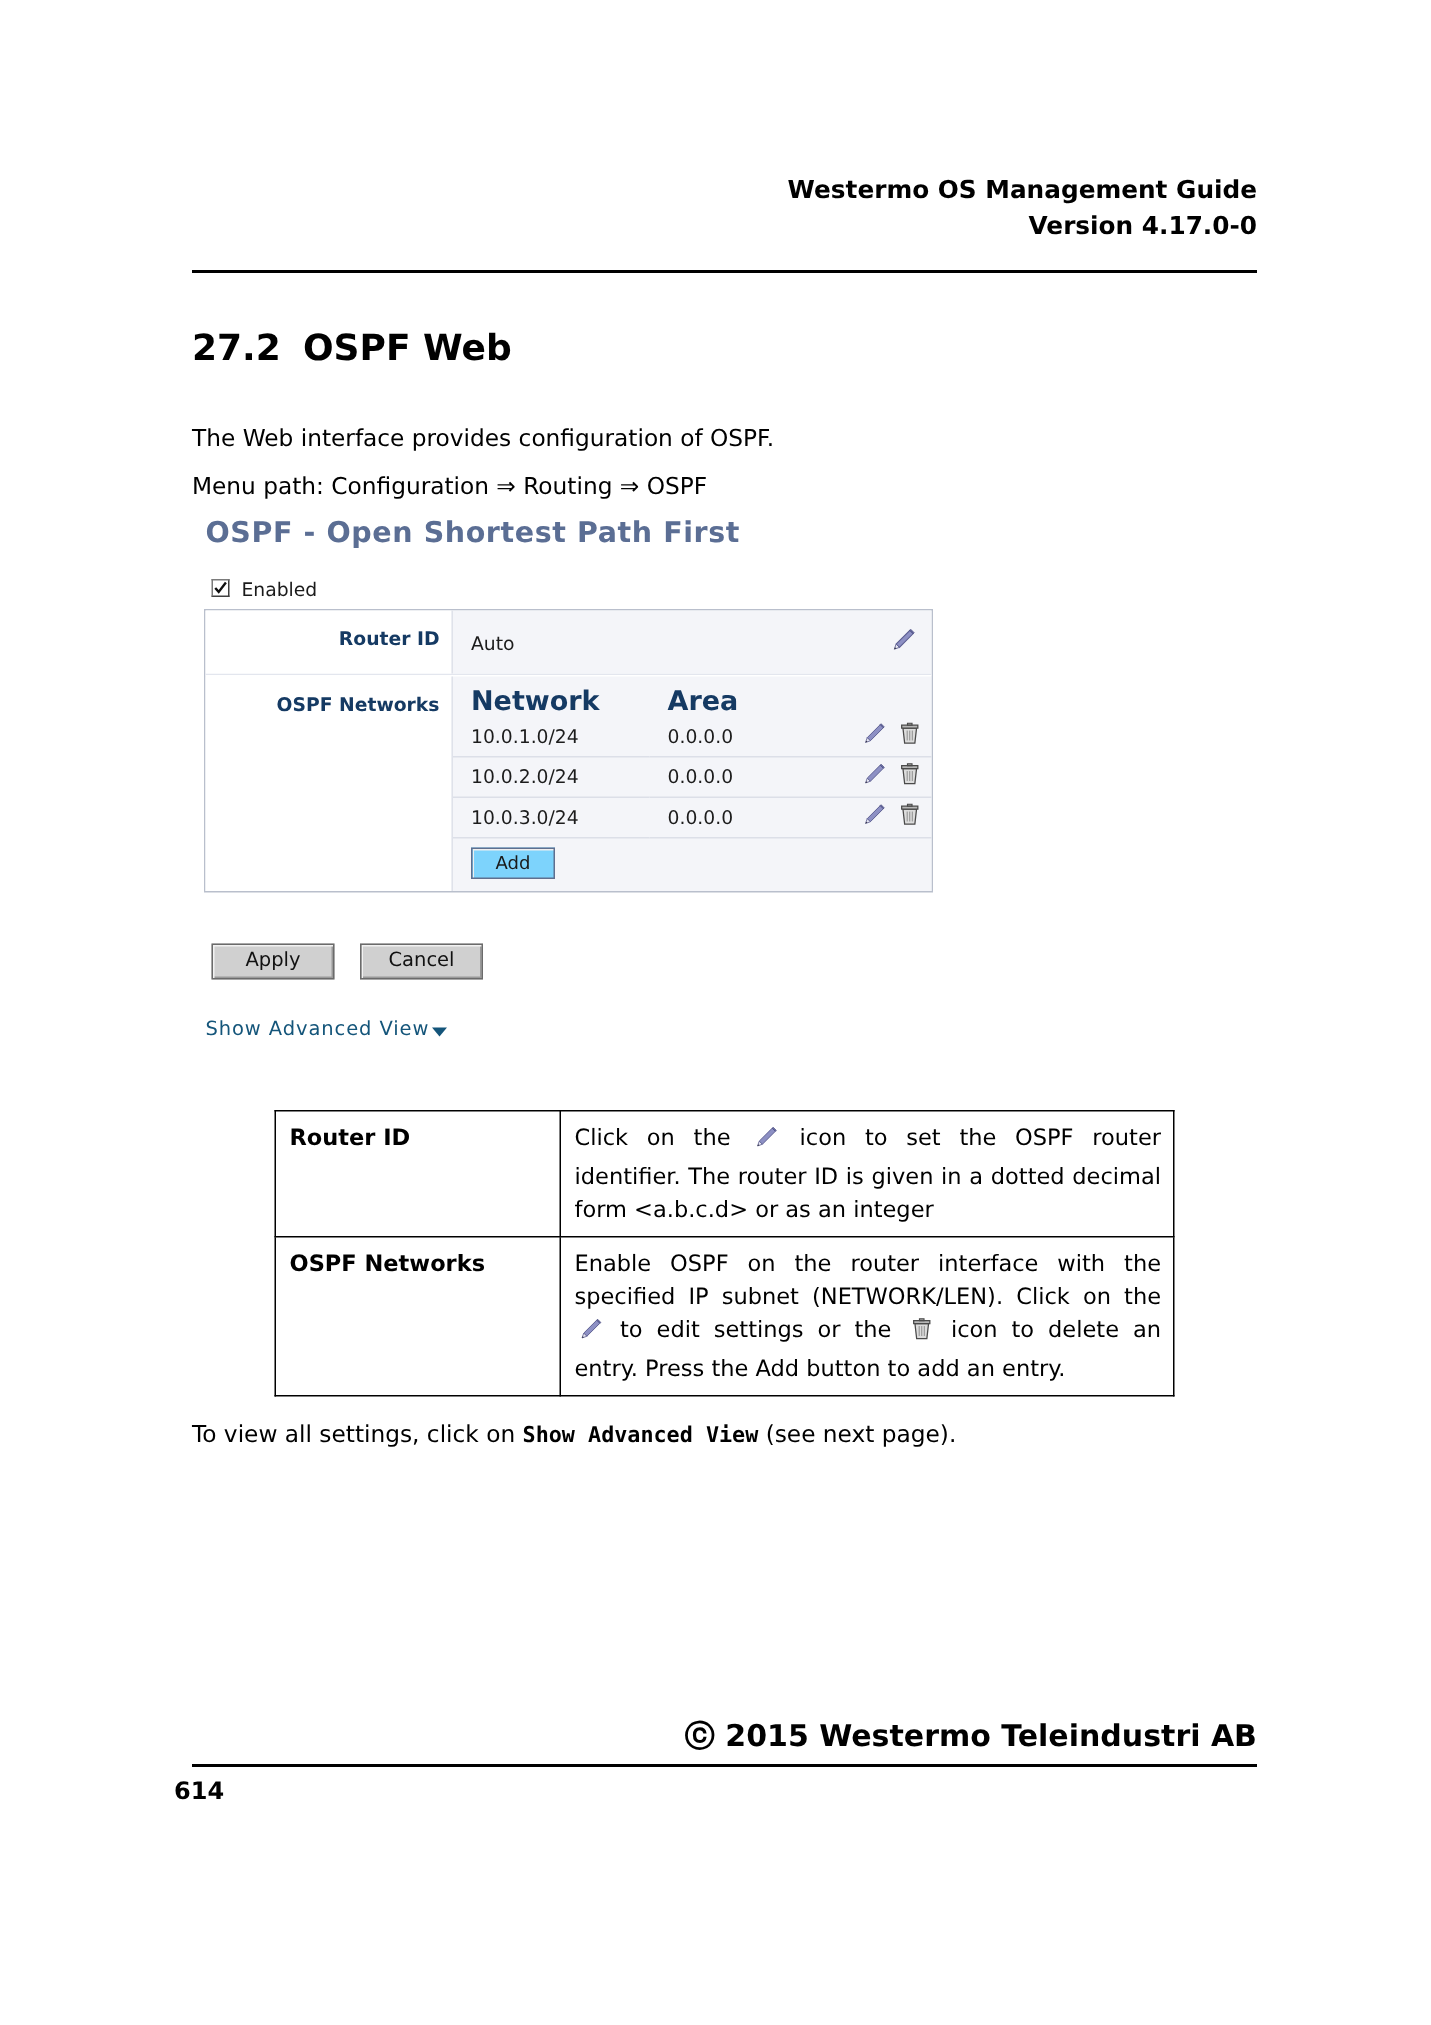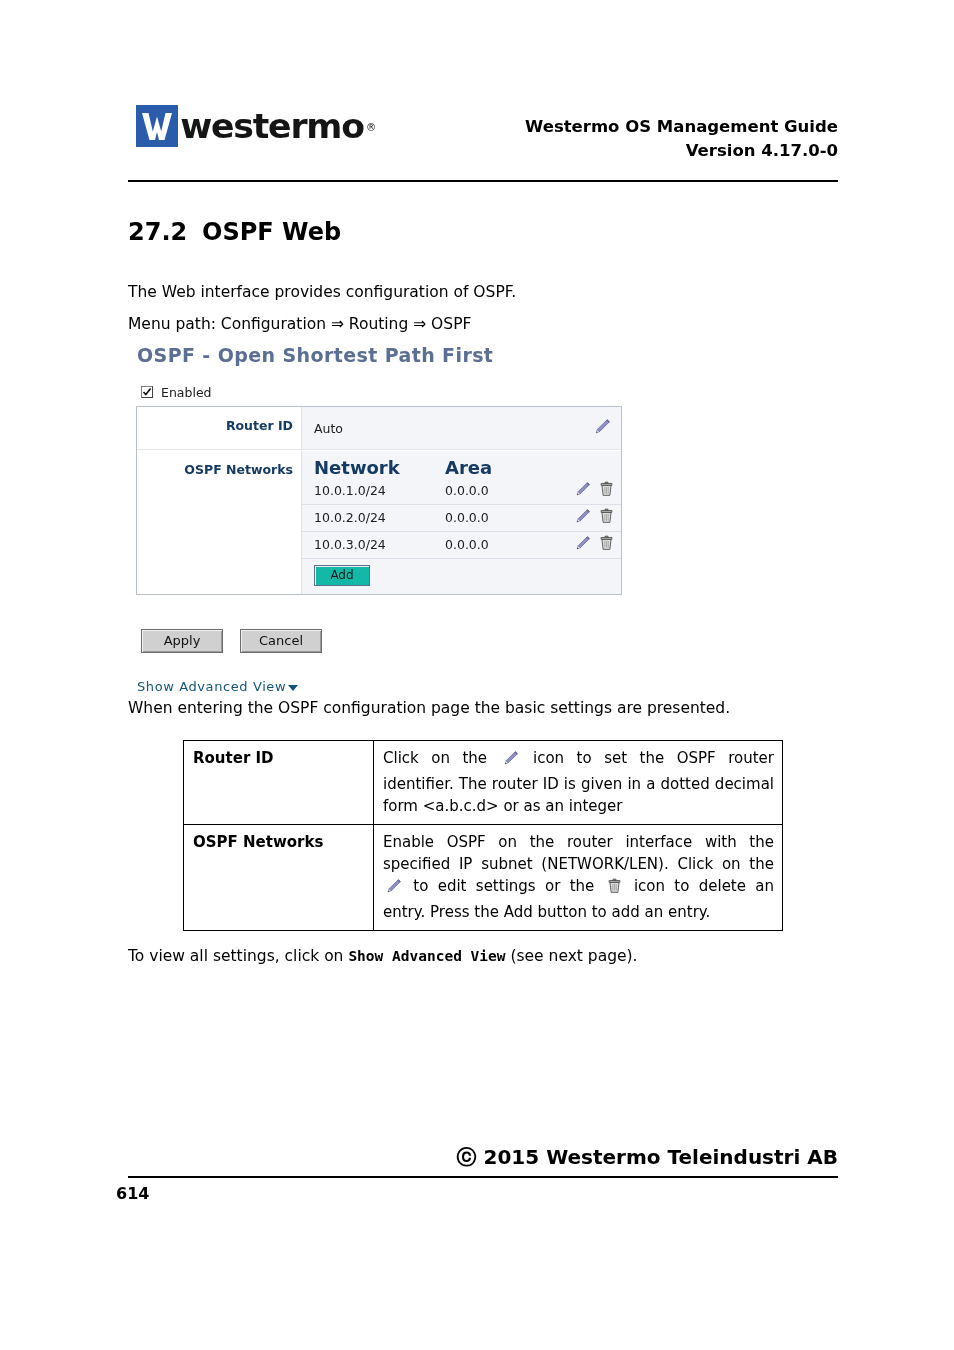--- a/index.html
+++ b/index.html
@@ -233,21 +233,21 @@
     border-top: 1px solid #dcdfe8;
     padding: 6px 0 8px 12px;
   }
   .btn-add {
     display: inline-block;
     min-width: 56px;
     padding: 2px 14px 3px;
     font-size: 12px;
     font-family: "DejaVu Sans", sans-serif;
     color: #1a1a1a;
-    background: #14b8a6;
+    background: #7dd3fc;
     border: 1px solid #5f6f8f;
     text-align: center;
     box-shadow: inset 1px 1px 0 #efefef;
     box-sizing: border-box;
   }
 
   .action-buttons {
     margin-top: 34px;
     margin-left: 5px;
     display: flex;
@@ -348,29 +348,20 @@
     font-size: 20px;
     font-weight: bold;
   }
 </style>
 </head>
 <body>
 
 <div class="page">
 
   <div class="doc-header">
-    <div class="logo">
-      <span class="logo-mark">
-        <svg width="42" height="42" viewBox="0 0 42 42">
-          <rect x="0" y="0" width="42" height="42" fill="#2b5cab"></rect>
-          <path d="M6 8 L12.5 8 L16.8 26.5 L21 11.5 L25.2 26.5 L29.5 8 L36 8 L28.5 35 L23 35 L21 27 L19 35 L13.5 35 Z" fill="#ffffff"></path>
-        </svg>
-      </span>
-      <span class="logo-word"><span>westermo</span><span class="logo-reg">®</span></span>
-    </div>
     <div class="header-title">
       <div>Westermo OS Management Guide</div>
       <div>Version 4.17.0-0</div>
     </div>
   </div>
   <div class="header-rule"></div>
 
   <div class="section-heading">
     <span class="num">27.2</span><span>OSPF Web</span>
   </div>
@@ -507,21 +498,20 @@
       <span class="btn-classic">Cancel</span>
     </div>
 
     <div class="advanced-link">
       <span>Show Advanced View</span>
       <span class="caret"></span>
     </div>
 
   </div>
 
-  <div class="para" id="para-when">When entering the OSPF configuration page the basic settings are presented.</div>
 
   <table class="desc-table">
     <tbody>
       <tr>
         <td class="key">Router ID</td>
         <td class="val">
           <p><span>Click on the </span><span class="inline-ico"><svg width="17" height="17" viewBox="0 0 18 18">
                   <path d="M13.6 2.2 L15.8 4.4 L6.6 13.6 L4.4 11.4 Z" fill="#8d90c4" stroke="#5d5f92" stroke-width="0.7"></path>
                   <path d="M14.2 1.6 L16.4 3.8 L15.8 4.4 L13.6 2.2 Z" fill="#6e71ad" stroke="#4c4e80" stroke-width="0.6"></path>
                   <path d="M4.4 11.4 L6.6 13.6 L3.2 14.8 Z" fill="#e8e8f2" stroke="#5d5f92" stroke-width="0.6"></path>

